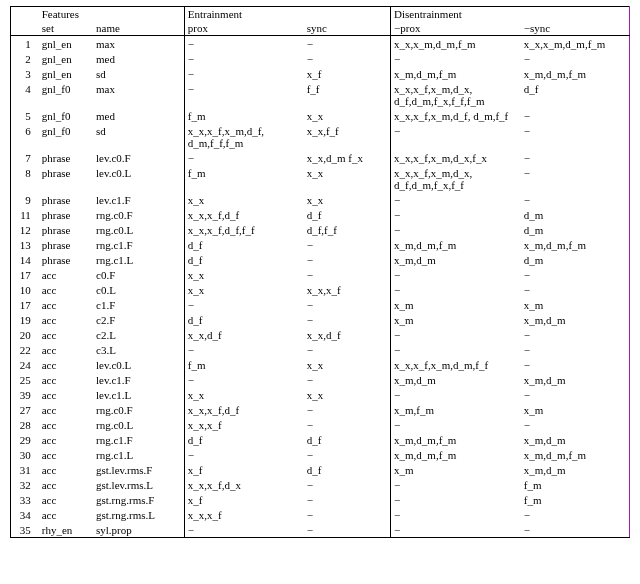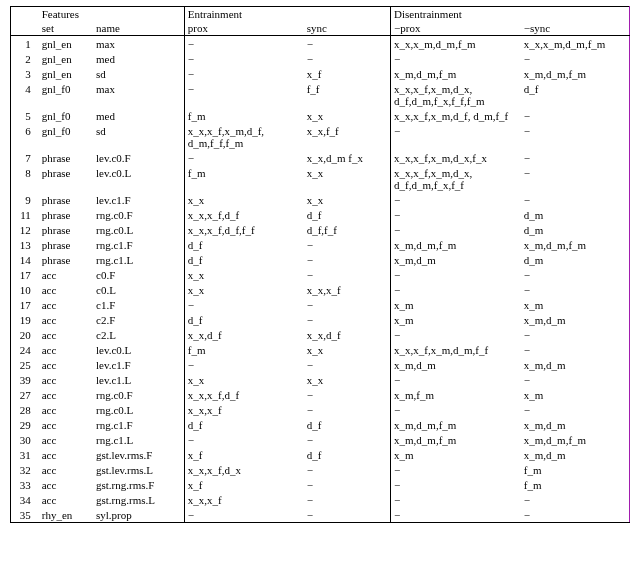--- a/index.html
+++ b/index.html
@@ -232,20 +232,29 @@
         <tr>
           <td class="num-col seg">20</td>
           <td>acc</td>
           <td>c2.L</td>
           <td class="seg">x_x,d_f</td>
           <td>x_x,d_f</td>
           <td class="seg">−</td>
           <td class="segr">−</td>
         </tr>
         <tr>
+          <td class="num-col seg">22</td>
+          <td>acc</td>
+          <td>c3.L</td>
+          <td class="seg">−</td>
+          <td>−</td>
+          <td class="seg">−</td>
+          <td class="segr">−</td>
+        </tr>
+        <tr>
           <td class="num-col seg">24</td>
           <td>acc</td>
           <td>lev.c0.L</td>
           <td class="seg">f_m</td>
           <td>x_x</td>
           <td class="seg">x_x,x_f,x_m,d_m,f_f</td>
           <td class="segr">−</td>
         </tr>
         <tr>
           <td class="num-col seg">25</td>

